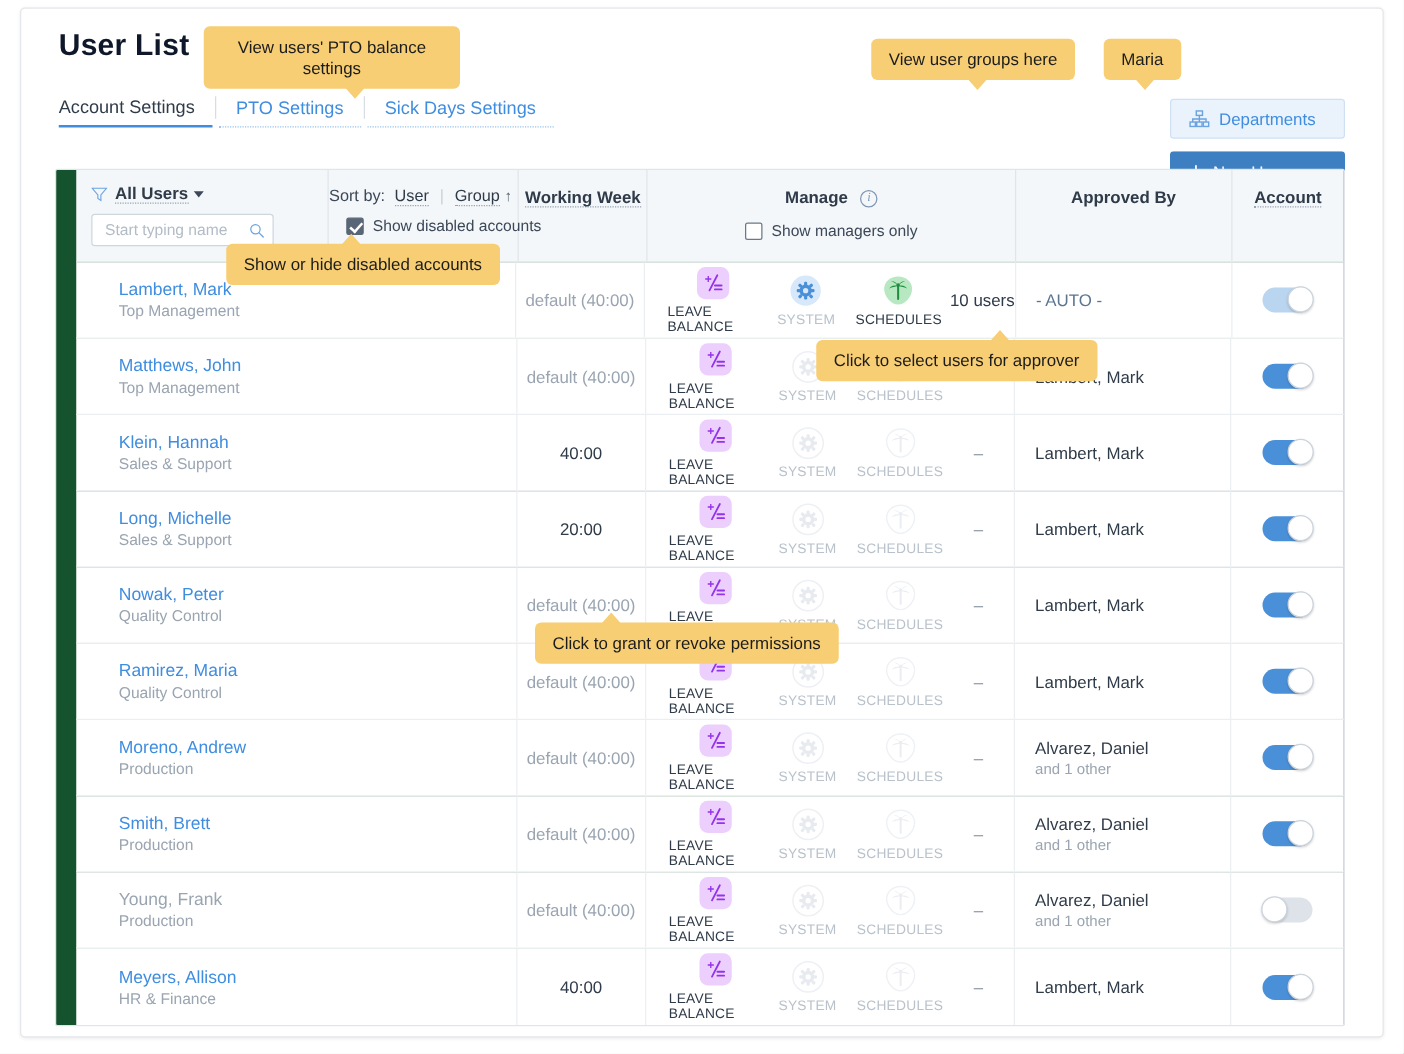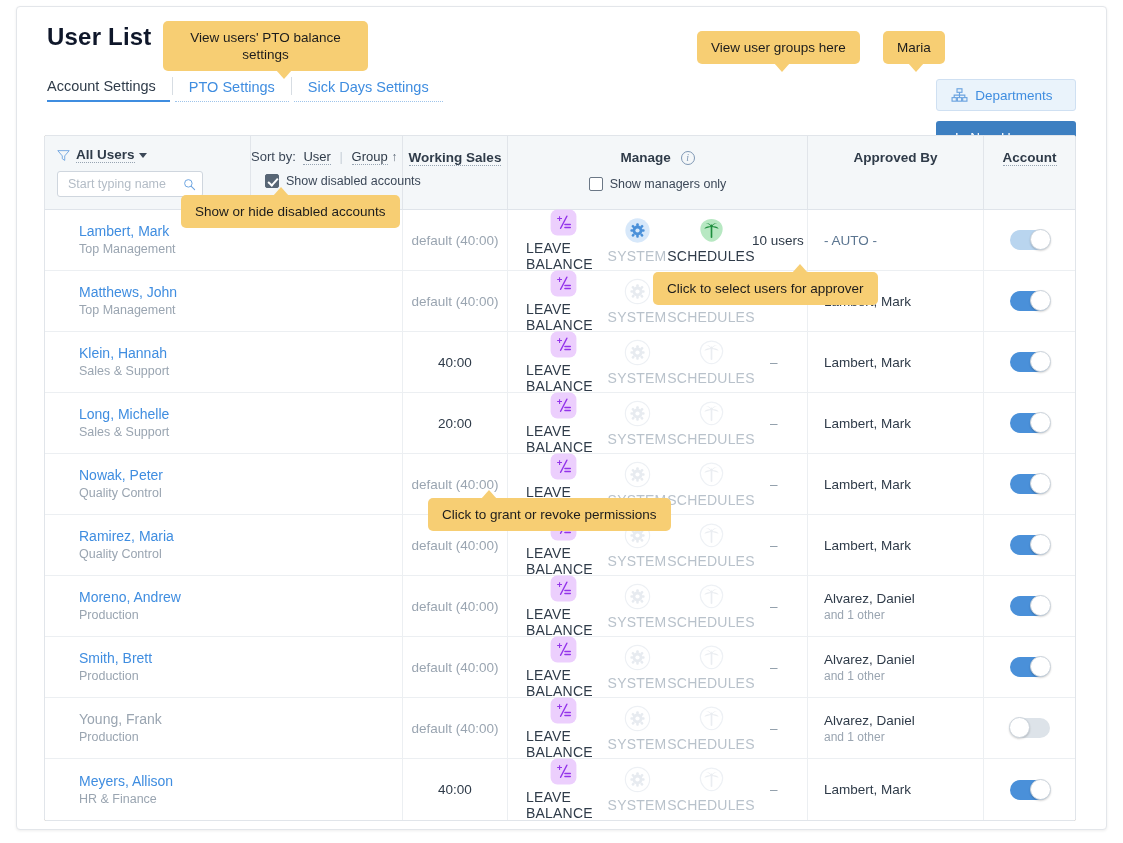--- a/index.html
+++ b/index.html
@@ -103,21 +103,22 @@
     top: -8px; border-bottom: 9px solid #f7ce73;
   }
 
   
   .table {
     position: absolute;
     left: 27px; top: 128px;
     width: 1032px;
     border: 1px solid #e1e5ea;
     border-radius: 2px;
-    background: #a16207;
+    background: #14532d;
+    padding-left: 16px;
   }
   .thead {
     display: flex;
     background: #f4f7f9;
     border-bottom: 1px solid #dfe4ea;
     height: 74px;
   }
   .th {
     position: relative;
     border-right: 1px solid #e1e5ea;
@@ -253,21 +254,21 @@
 
   .manage-inner {
     display: flex; align-items: center; width: 100%;
     padding-left: 18px;
   }
   .mitem {
     width: 74px; display: flex; flex-direction: column;
     align-items: center; cursor: pointer;
   }
   .mlabel {
-    font-size: 14px; letter-spacing: .2px; margin-top: 4px;
+    font-size: 11px; letter-spacing: .2px; margin-top: 4px;
     color: #2f3b49;
   }
   .mlabel.off { color: #b9c2cb; }
   .users-count {
     font-size: 13.5px; color: #2f3b49; margin-left: 4px; white-space: nowrap;
   }
   .dash {
     font-size: 13.5px; color: #8795a3; margin-left: 22px;
   }
 
@@ -360,21 +361,21 @@
             <span class="arrow-up">↑</span>
           </div>
           <div class="chk-wrap">
             <span class="chk checked"></span>
             <span>Show disabled accounts</span>
           </div>
         </div>
 
         <div class="th col-week">
           <div class="th-title">
-            <span class="dotted">Working Sales</span>
+            <span class="dotted">Working Week</span>
           </div>
         </div>
 
         <div class="th col-manage">
           <div class="th-title">
             <span>Manage</span>
             <span class="info-i">i</span>
           </div>
           <div class="manage-chk">
             <span class="chk"></span>

